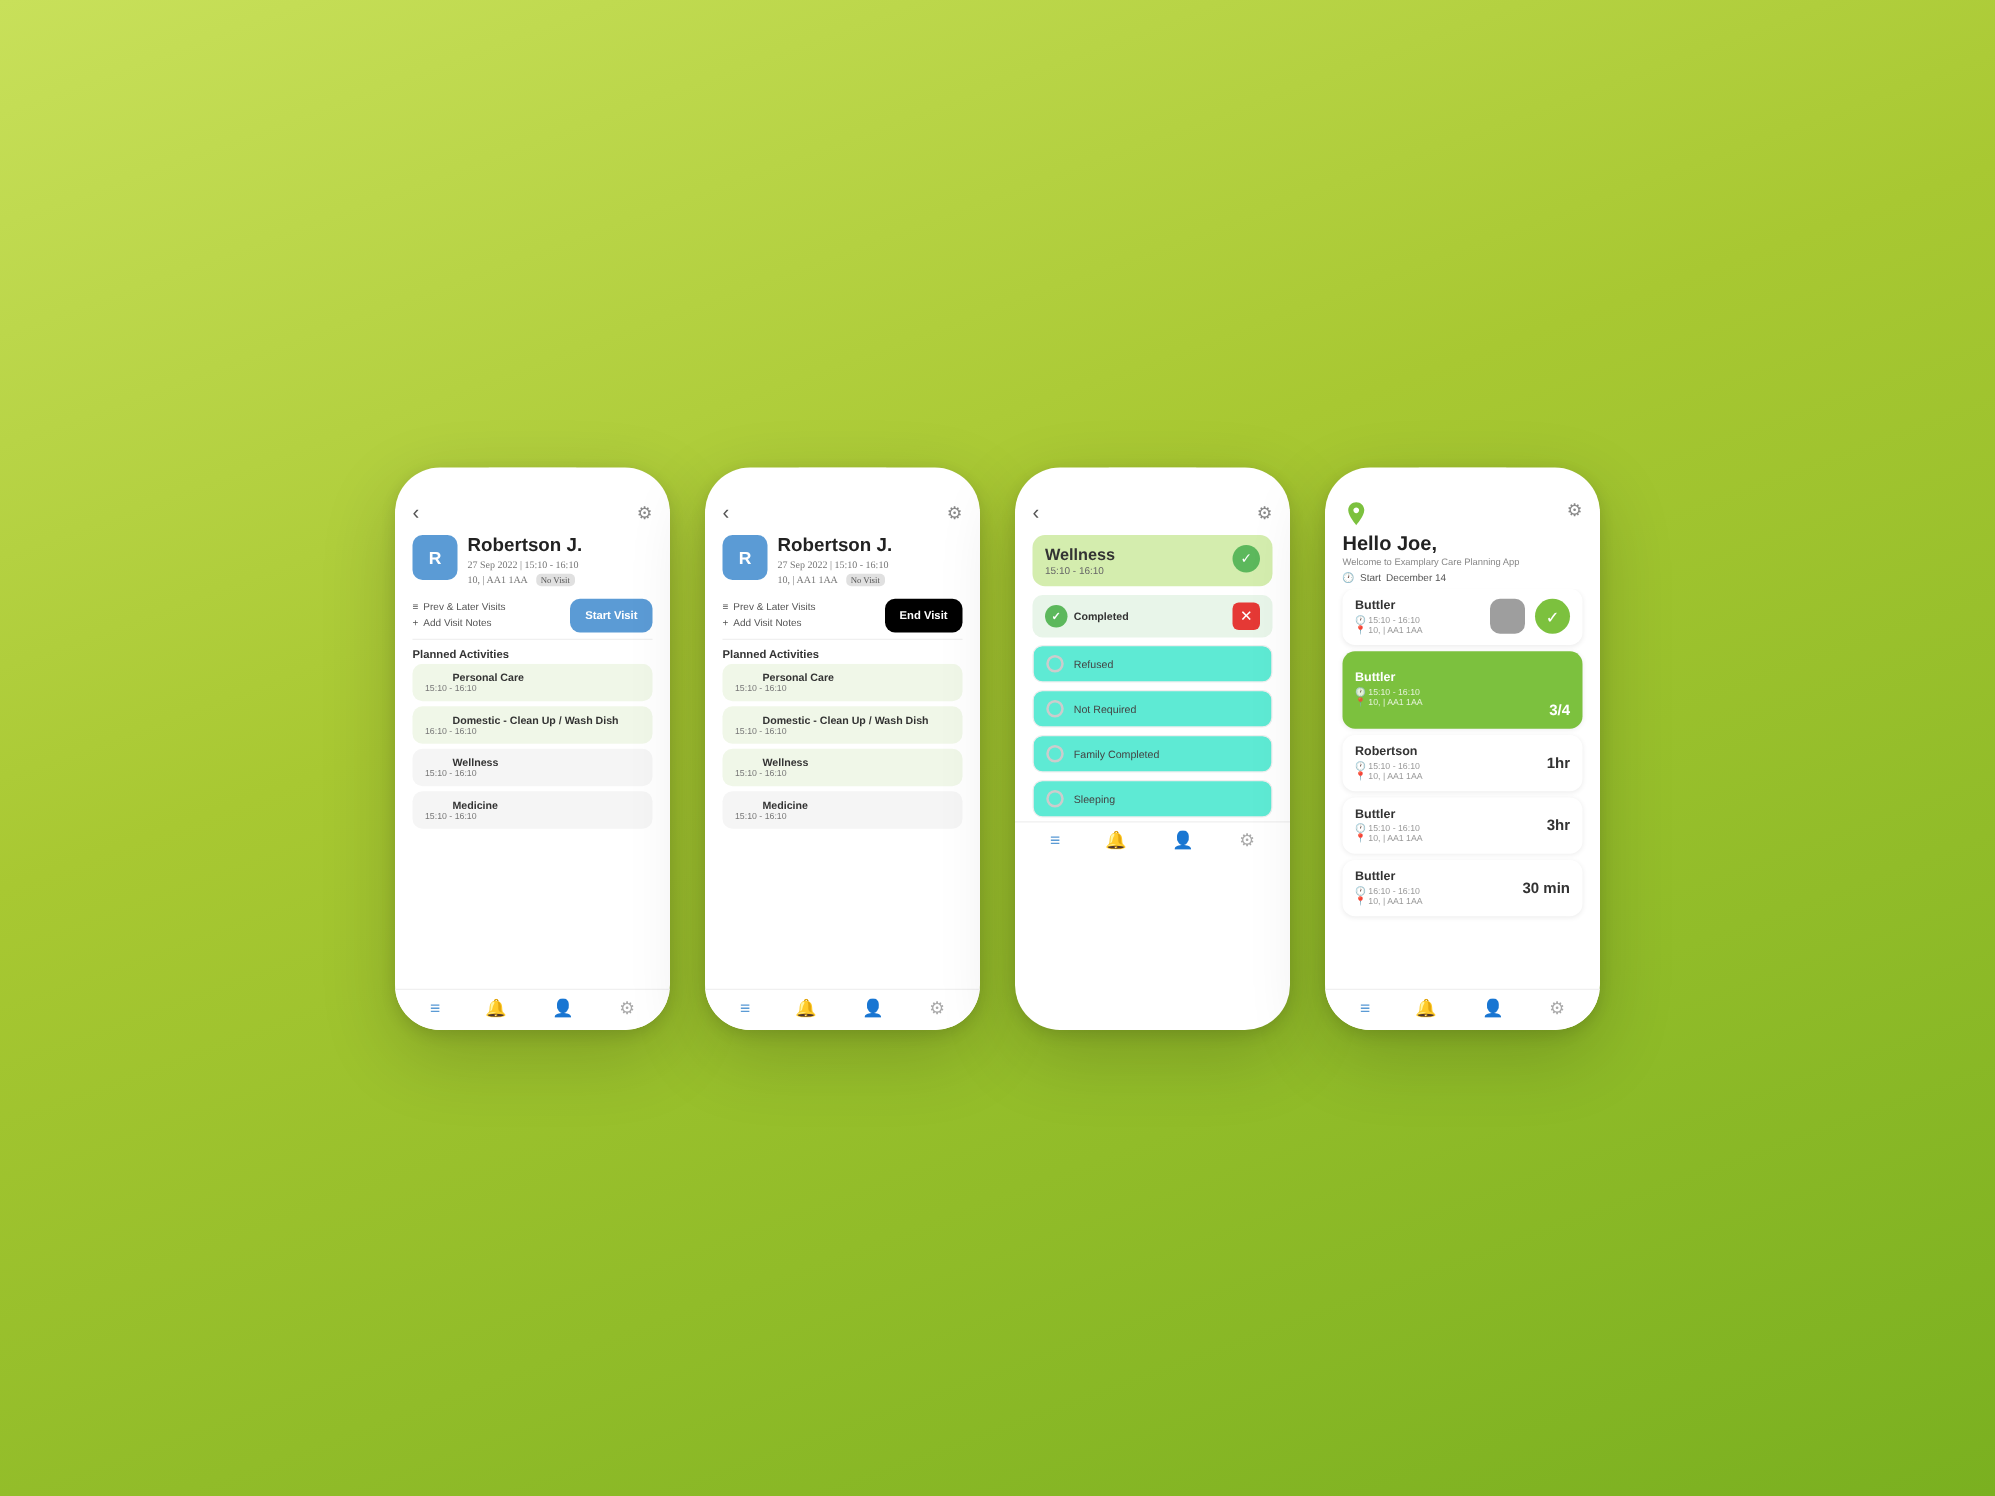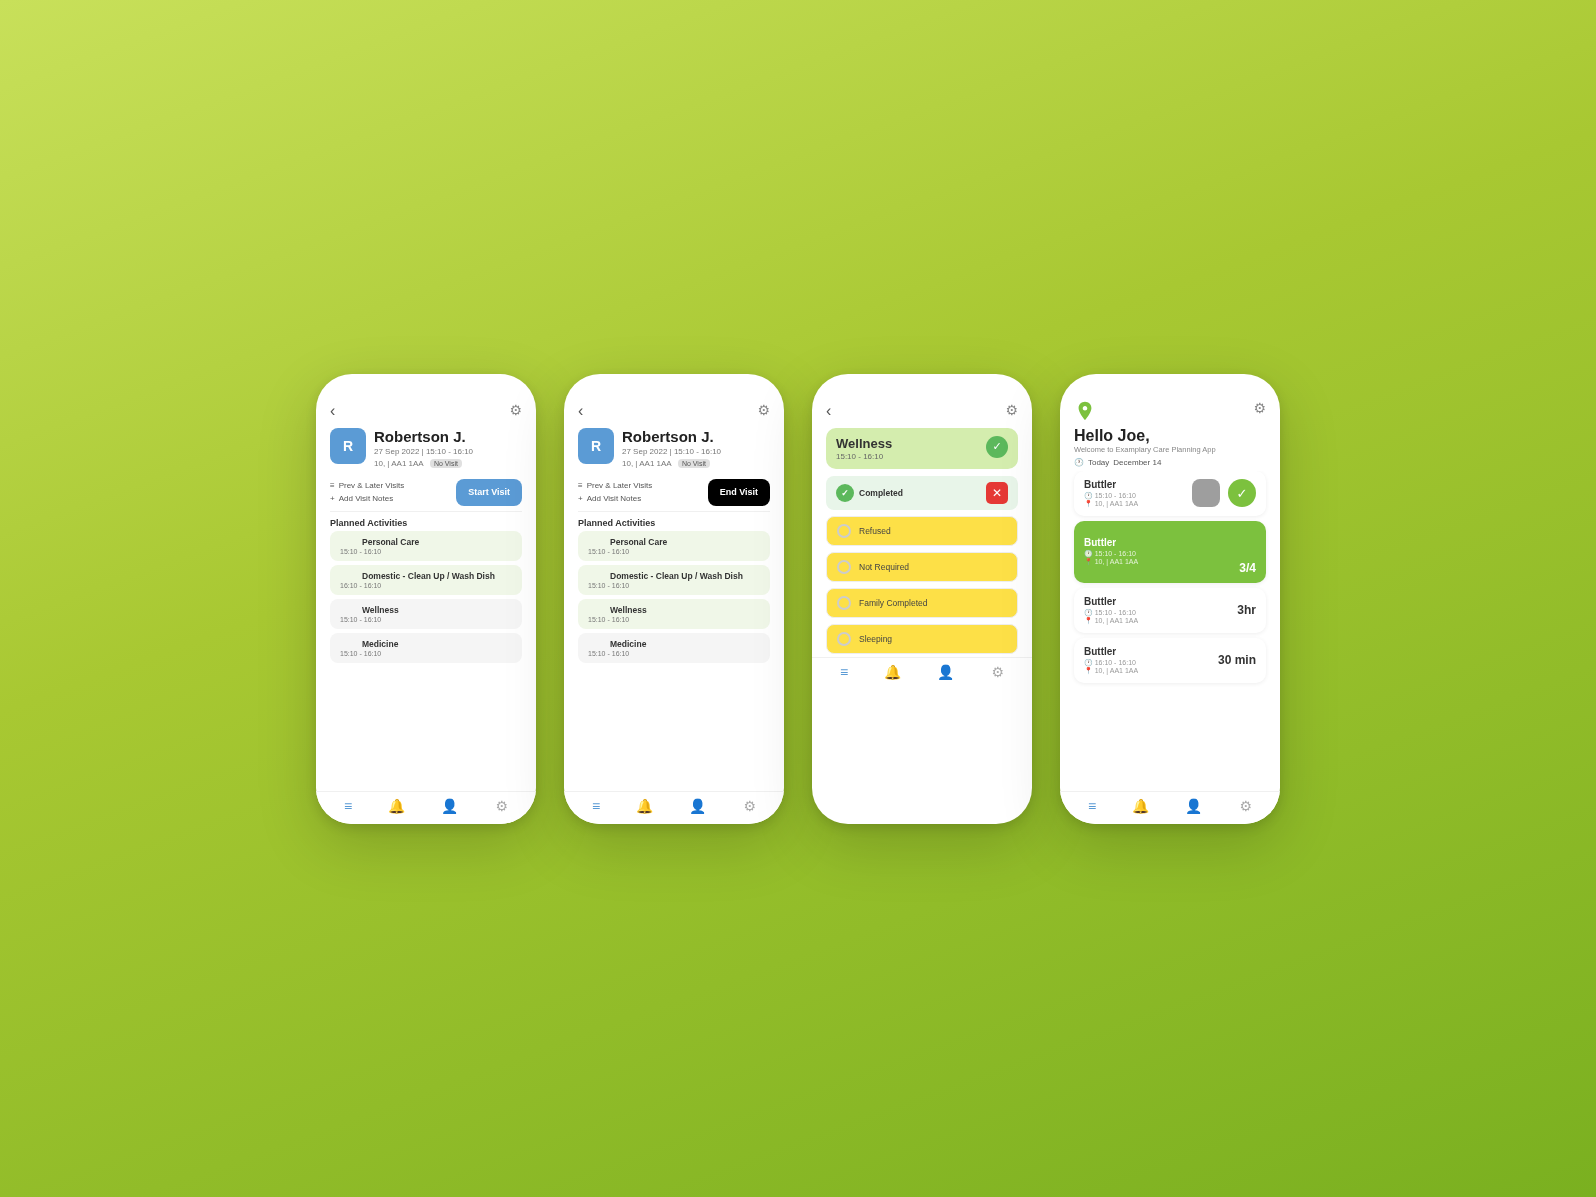--- a/index.html
+++ b/index.html
@@ -89,21 +89,21 @@
       font-size: 15px;
       font-weight: 700;
       color: #222;
     }
     .patient-meta {
       font-size: 8px;
       color: #777;
       margin-top: 1px;
       line-height: 1.5;
     }
-    .patient-meta span { margin-right: 4px; }
+    .patient-meta span { margin-right: 4px; font-family: Liberation Serif, serif; }
     .badge {
       background: #e0e0e0;
       border-radius: 4px;
       padding: 1px 4px;
       font-size: 7px;
       color: #555;
     }
     
     .action-row {
       display: flex;
@@ -279,21 +279,21 @@
       justify-content: center;
       color: white;
       font-size: 12px;
       cursor: pointer;
     }
     
     .radio-option {
       display: flex;
       align-items: center;
       gap: 8px;
-      background: #fde047;
+      background: #5eead4;
       border: 1px solid #eee;
       border-radius: 8px;
       padding: 7px 10px;
       margin: 3px 14px;
     }
     .radio-circle {
       width: 14px;
       height: 14px;
       border-radius: 50%;
       border: 2px solid #ccc;
@@ -572,21 +572,21 @@
           </div>
         </div>
         <span class="gear-icon">⚙</span>
       </div>
       <div style="padding: 2px 14px 2px;">
         <div class="hello-title">Hello Joe,</div>
         <div class="hello-subtitle">Welcome to Examplary Care Planning App</div>
       </div>
       <div class="date-row">
         <span>🕐</span>
-        <span>Today</span>
+        <span>Start</span>
         <span>December 14</span>
       </div>
       <div class="visit-list">
 
         <div class="visit-card">
           <div class="visit-left">
             <div class="visit-name">Buttler</div>
             <div class="visit-meta">🕐 15:10 - 16:10<br>📍 10, | AA1 1AA</div>
           </div>
           <div class="visit-thumb"></div>
@@ -595,20 +595,27 @@
         </div>
 
         <div class="visit-card active-green">
           <div class="visit-left">
             <div class="visit-name">Buttler</div>
             <div class="visit-meta">🕐 15:10 - 16:10<br>📍 10, | AA1 1AA</div>
           </div>
           <div class="visit-duration">3/4</div>
         </div>
 
+        <div class="visit-card">
+          <div class="visit-left">
+            <div class="visit-name">Robertson</div>
+            <div class="visit-meta">🕐 15:10 - 16:10<br>📍 10, | AA1 1AA</div>
+          </div>
+          <div class="visit-duration">1hr</div>
+        </div>
 
         <div class="visit-card">
           <div class="visit-left">
             <div class="visit-name">Buttler</div>
             <div class="visit-meta">🕐 15:10 - 16:10<br>📍 10, | AA1 1AA</div>
           </div>
           <div class="visit-duration">3hr</div>
         </div>
 
         <div class="visit-card">

